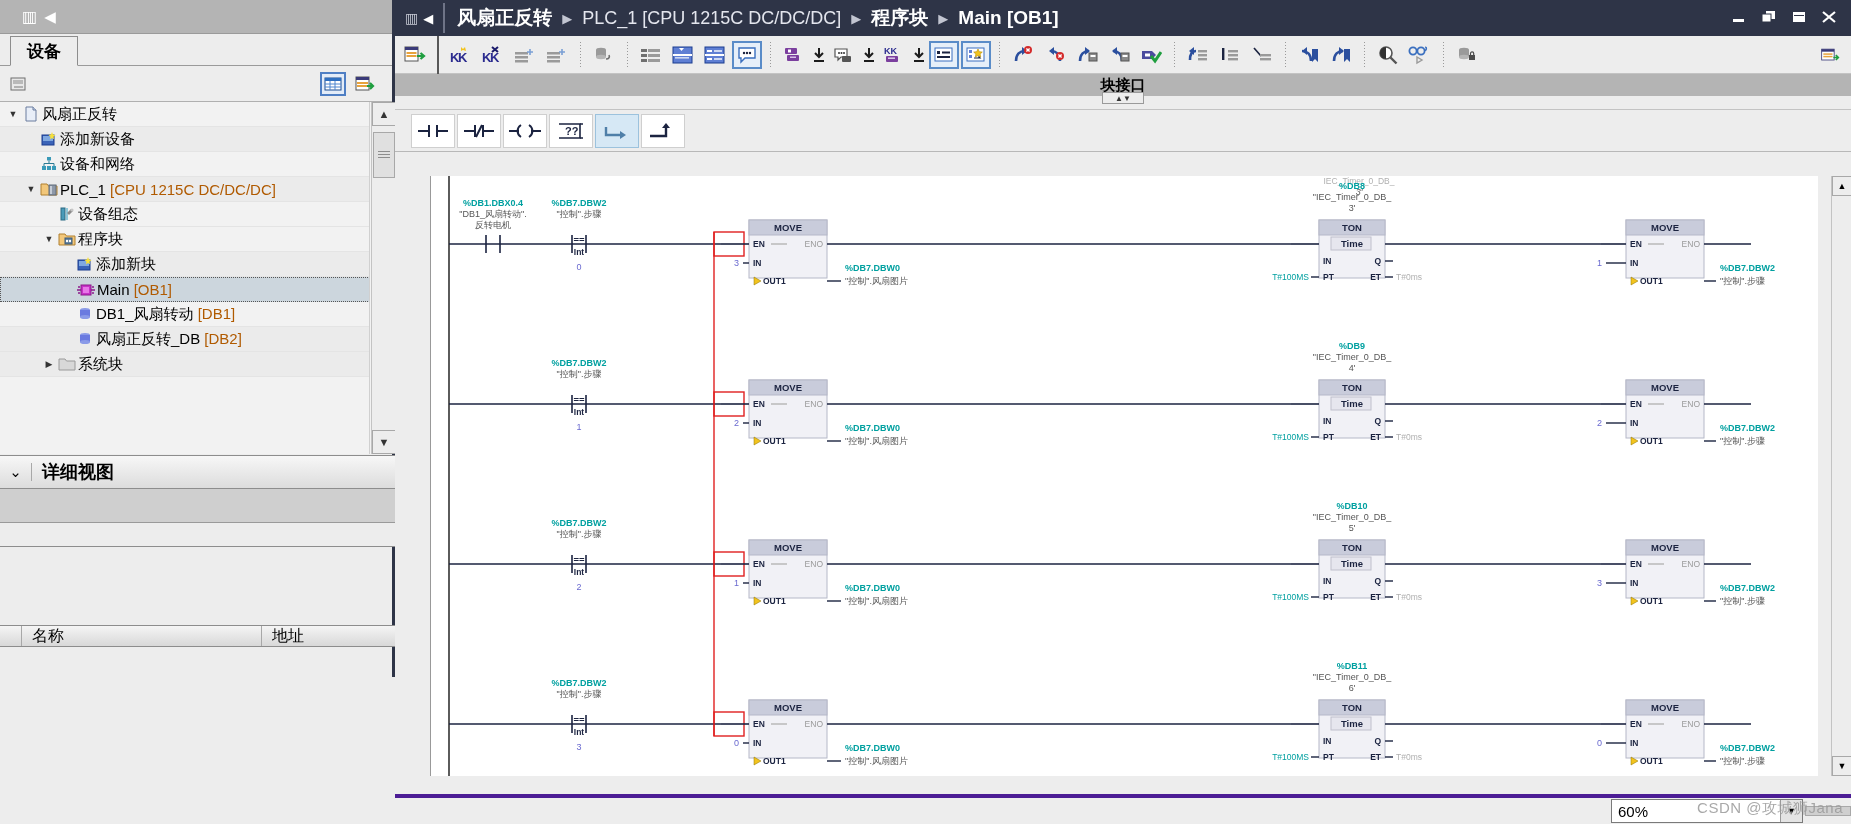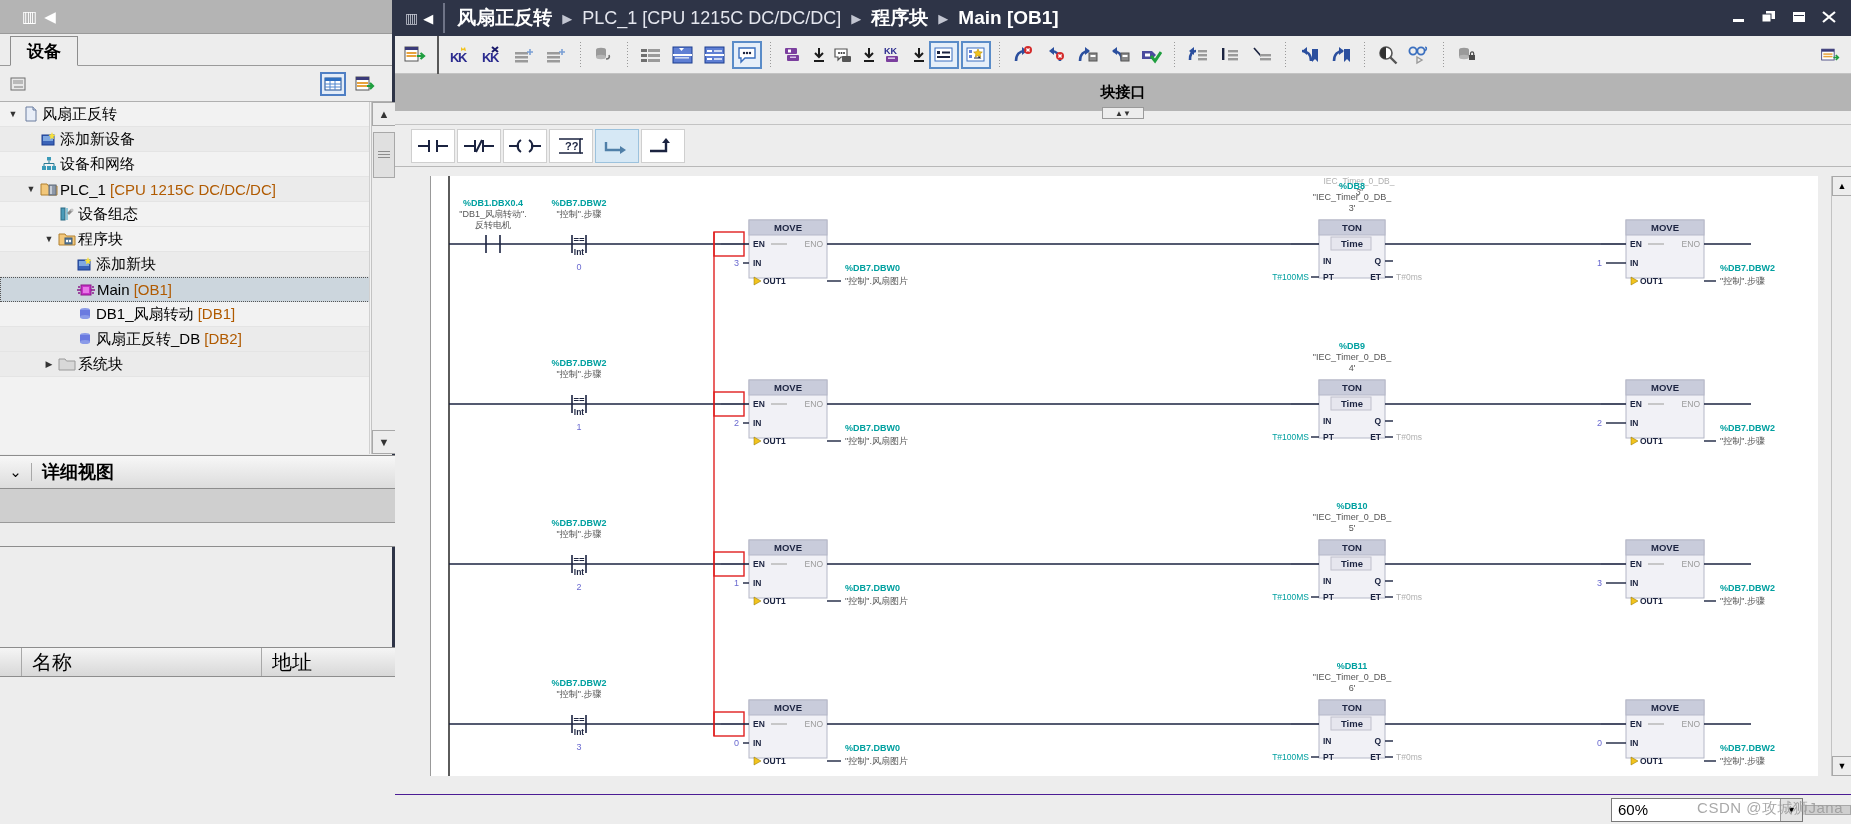--- a/index.html
+++ b/index.html
@@ -81,24 +81,24 @@
     border-top:1px solid #8d8d8d; border-bottom:1px solid #8d8d8d;
     display:flex; align-items:center;
   }
   .dh-chev { width: 32px; text-align:center; font-size:15px; color:#000; border-right:1px solid #a8a8a8;}
   .dh-text { font-size:18px; font-weight:bold; padding-left:10px; }
 
   .detail-gray { position:absolute; top:489px; left:0; width:395px; height:34px; background:#cfcfcf; border-bottom:1px solid #9a9a9a;}
   .detail-blank { position:absolute; top:523px; left:0; width:395px; height:24px; background:#ededed; border-bottom:1px solid #8d8d8d;}
 
   .detail-cols {
-    position:absolute; top:647px; left:0; width:395px; height:30px;
+    position:absolute; top:625px; left:0; width:395px; height:22px;
     background: linear-gradient(#f5f5f5,#d8d8d8);
     border-top:1px solid #8d8d8d; border-bottom:1px solid #8d8d8d;
-    display:flex; align-items:center; font-size:20px;
+    display:flex; align-items:center; font-size:16px;
   }
   .dc-gutter { width:22px; height:100%; border-right:1px solid #a8a8a8; background:linear-gradient(#f5f5f5,#d8d8d8);}
   .dc-name { width:240px; padding-left:10px; border-right:1px solid #a8a8a8; height:100%; display:flex;align-items:center;}
   .dc-addr { flex:1; padding-left:10px; }
   .detail-rest { position:absolute; top:677px; left:0; width:395px; height:147px; background:#ededed;}
 
   
   #right { position:absolute; left:395px; top:0; width:1456px; height:824px; background:#ededed; }
 
   .breadcrumb-bar {
@@ -118,21 +118,21 @@
     height:38px; background:#ededed; display:flex; align-items:center;
     border-bottom:1px solid #c3c3c3; padding-left:4px; position:relative;
   }
   .sep-dot { width:1px; height:26px; margin:0 7px;
     background: repeating-linear-gradient(to bottom,#9a9a9a 0 1px,transparent 1px 3px); }
   .sep-solid { width:2px; height:38px; margin:0 6px; background:#585858; }
   .tbtn { width:30px; height:28px; display:inline-flex;align-items:center;justify-content:center; margin:0 1px;}
   .tbtn.sel { border:2px solid #5a8cc8; background:#e6eff9; }
 
   .blockiface {
-    height:37px; background:#b4b4b4; position:relative;
+    height:22px; background:#b4b4b4; position:relative;
     display:flex; align-items:center; justify-content:center;
   }
   .blockiface .label { font-size:15px; font-weight:bold; color:#000; }
   .bi-handle { position:absolute; left:50%; transform:translateX(-50%); bottom:-8px;
     width:42px; height:12px; background:#ededed; border:1px solid #9a9a9a;
     display:flex; align-items:center; justify-content:center; font-size:8px; color:#333;}
   .bi-collapse-row { height:14px; background:#ededed; border-bottom:1px solid #c3c3c3; }
 
   .lad-toolbar {
     height:42px; background:#ededed; display:flex; align-items:center;
@@ -151,21 +151,21 @@
     position:absolute; left:35px; top:0; width:1388px; height:600px;
     background:#ffffff; border-left:1px solid #999; overflow:hidden;
   }
   .gutter { position:absolute; left:0; top:0; width:35px; height:600px; background:#ededed; }
 
   .cvscroll { position:absolute; right:0; top:0; width:20px; height:600px; background:#ededed; border-left:1px solid #c3c3c3;}
   .cvs-btn { width:20px;height:20px;border:1px solid #a8a8a8;background:#ededed;display:flex;align-items:center;justify-content:center;font-size:9px;}
 
   .statusbar {
     position:absolute; left:0; bottom:0; width:1456px; height:30px; background:#ededed;
-    border-top:1px solid #4c1d95; display:flex; align-items:center; justify-content:flex-end;
+    border-top:4px solid #4c1d95; display:flex; align-items:center; justify-content:flex-end;
   }
   .zoom-combo {
     width:192px; height:24px; background:#ffffff; border:1px solid #7a7a7a;
     display:flex; align-items:center; font-size:15px; padding-left:6px; margin-right:2px;
   }
   .zoom-combo .val { flex:1; }
   .zoom-combo .drop { width:22px; height:22px; background:#e4e4e4; border-left:1px solid #9a9a9a;
     display:flex;align-items:center;justify-content:center;font-size:9px;}
   .hscroll-thumb { width:46px; height:10px; background:#cfcfcf; border:1px solid #a8a8a8;}
 

